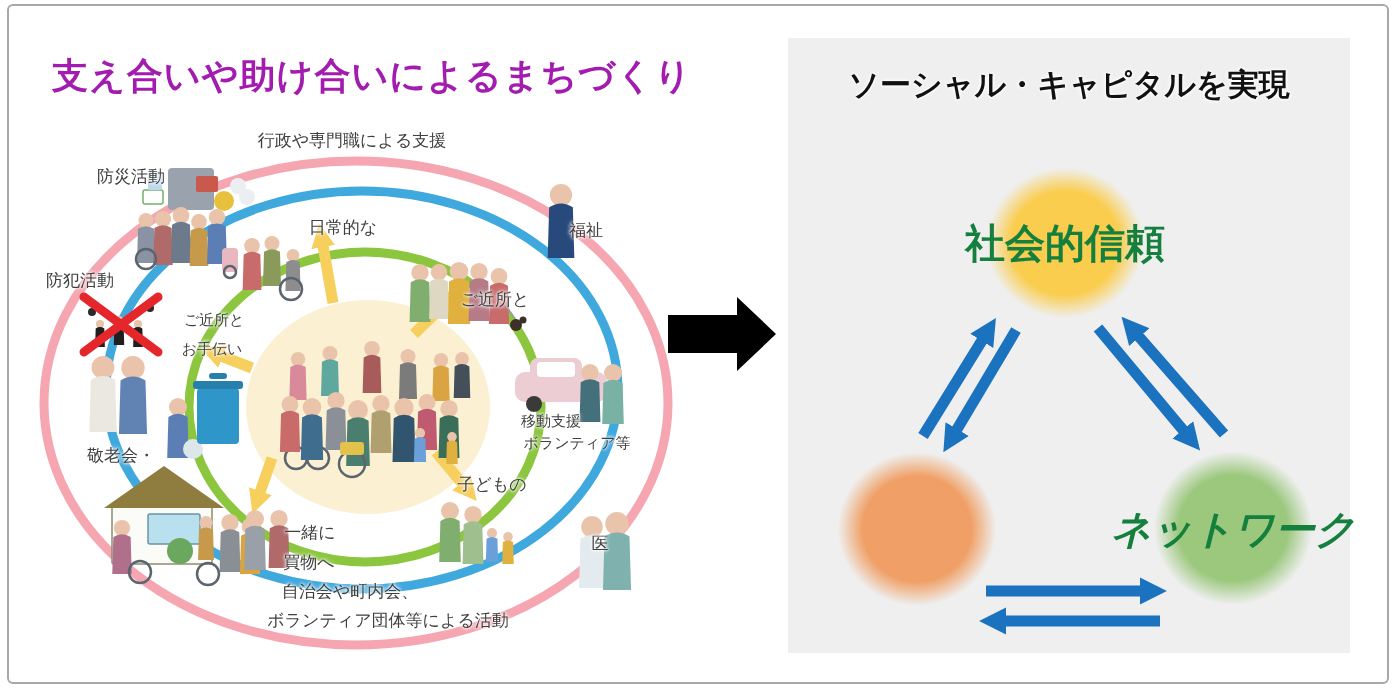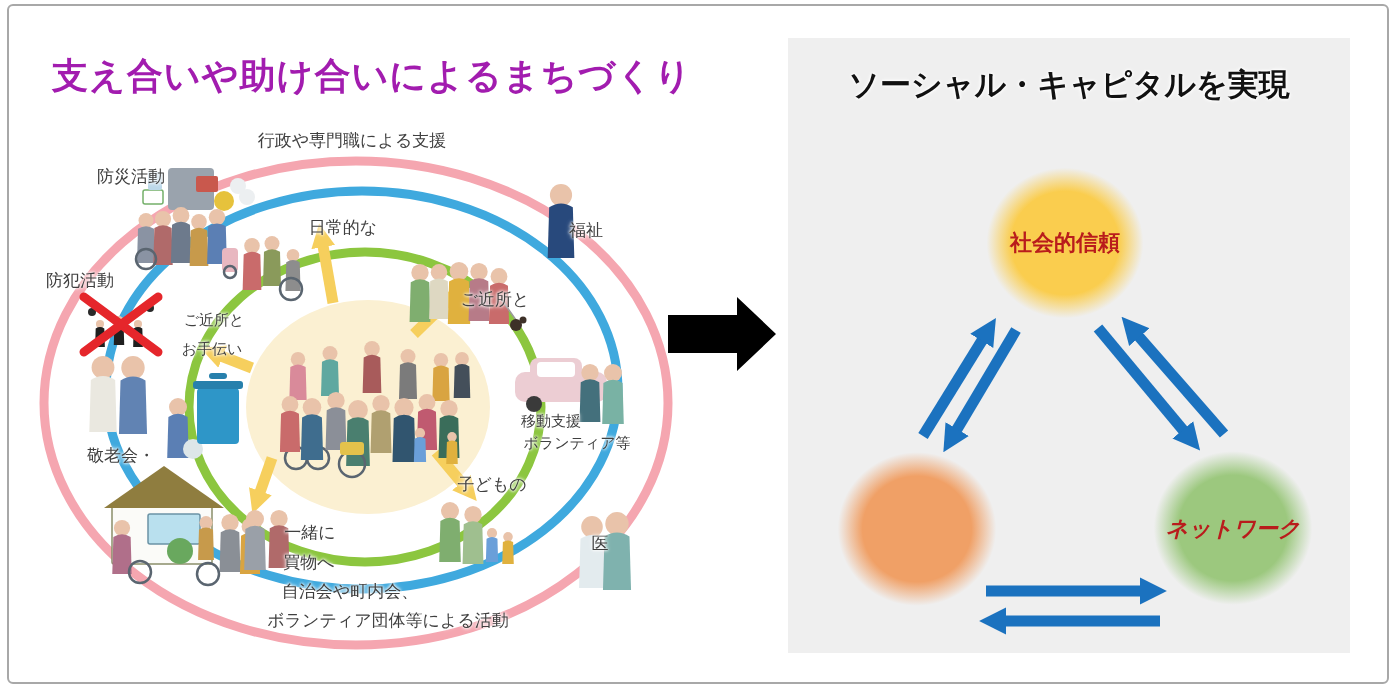--- a/index.html
+++ b/index.html
@@ -9,21 +9,21 @@
          border:2px solid #a8a8a8;border-radius:6px;pointer-events:none;}
   .right-panel{position:absolute;left:788px;top:38px;width:562px;height:615px;background:#EFEFEF;}
   .art{position:absolute;left:0;top:0;}
   .blob{position:absolute;transform:translate(-50%,-50%);border-radius:50%;}
   .lbl{position:absolute;transform:translate(-50%,-50%);white-space:nowrap;color:#404040;
        font-size:17px;line-height:1.1;text-shadow:0 0 3px #fff,0 0 3px #fff,0 0 5px #fff;}
   .lbl.small{font-size:15px;}
   .title-left{font-size:36px;font-weight:700;letter-spacing:1px;color:#a21caf;}
   .title-right{font-size:31px;font-weight:700;color:#111;}
   .center-label{font-size:21px;font-weight:700;}
-  .node-label{font-size:22px;font-weight:700;text-shadow:none;color:#b91c1c;}
+  .node-label{font-size:40px;font-weight:700;text-shadow:none;color:#15803d;}
   .node-label.slant{font-style:italic;}
 </style>
 </head>
 <body>
 
 <div class="canvas">
 
   <div class="right-panel"></div>
 
   <div class="blob" style="left: 1065px; top: 243px; width: 196px; height: 188px; background: radial-gradient(closest-side, rgb(250, 205, 78) 0%, rgb(250, 205, 78) 55%, rgba(250, 205, 78, 0) 80%);"></div>

